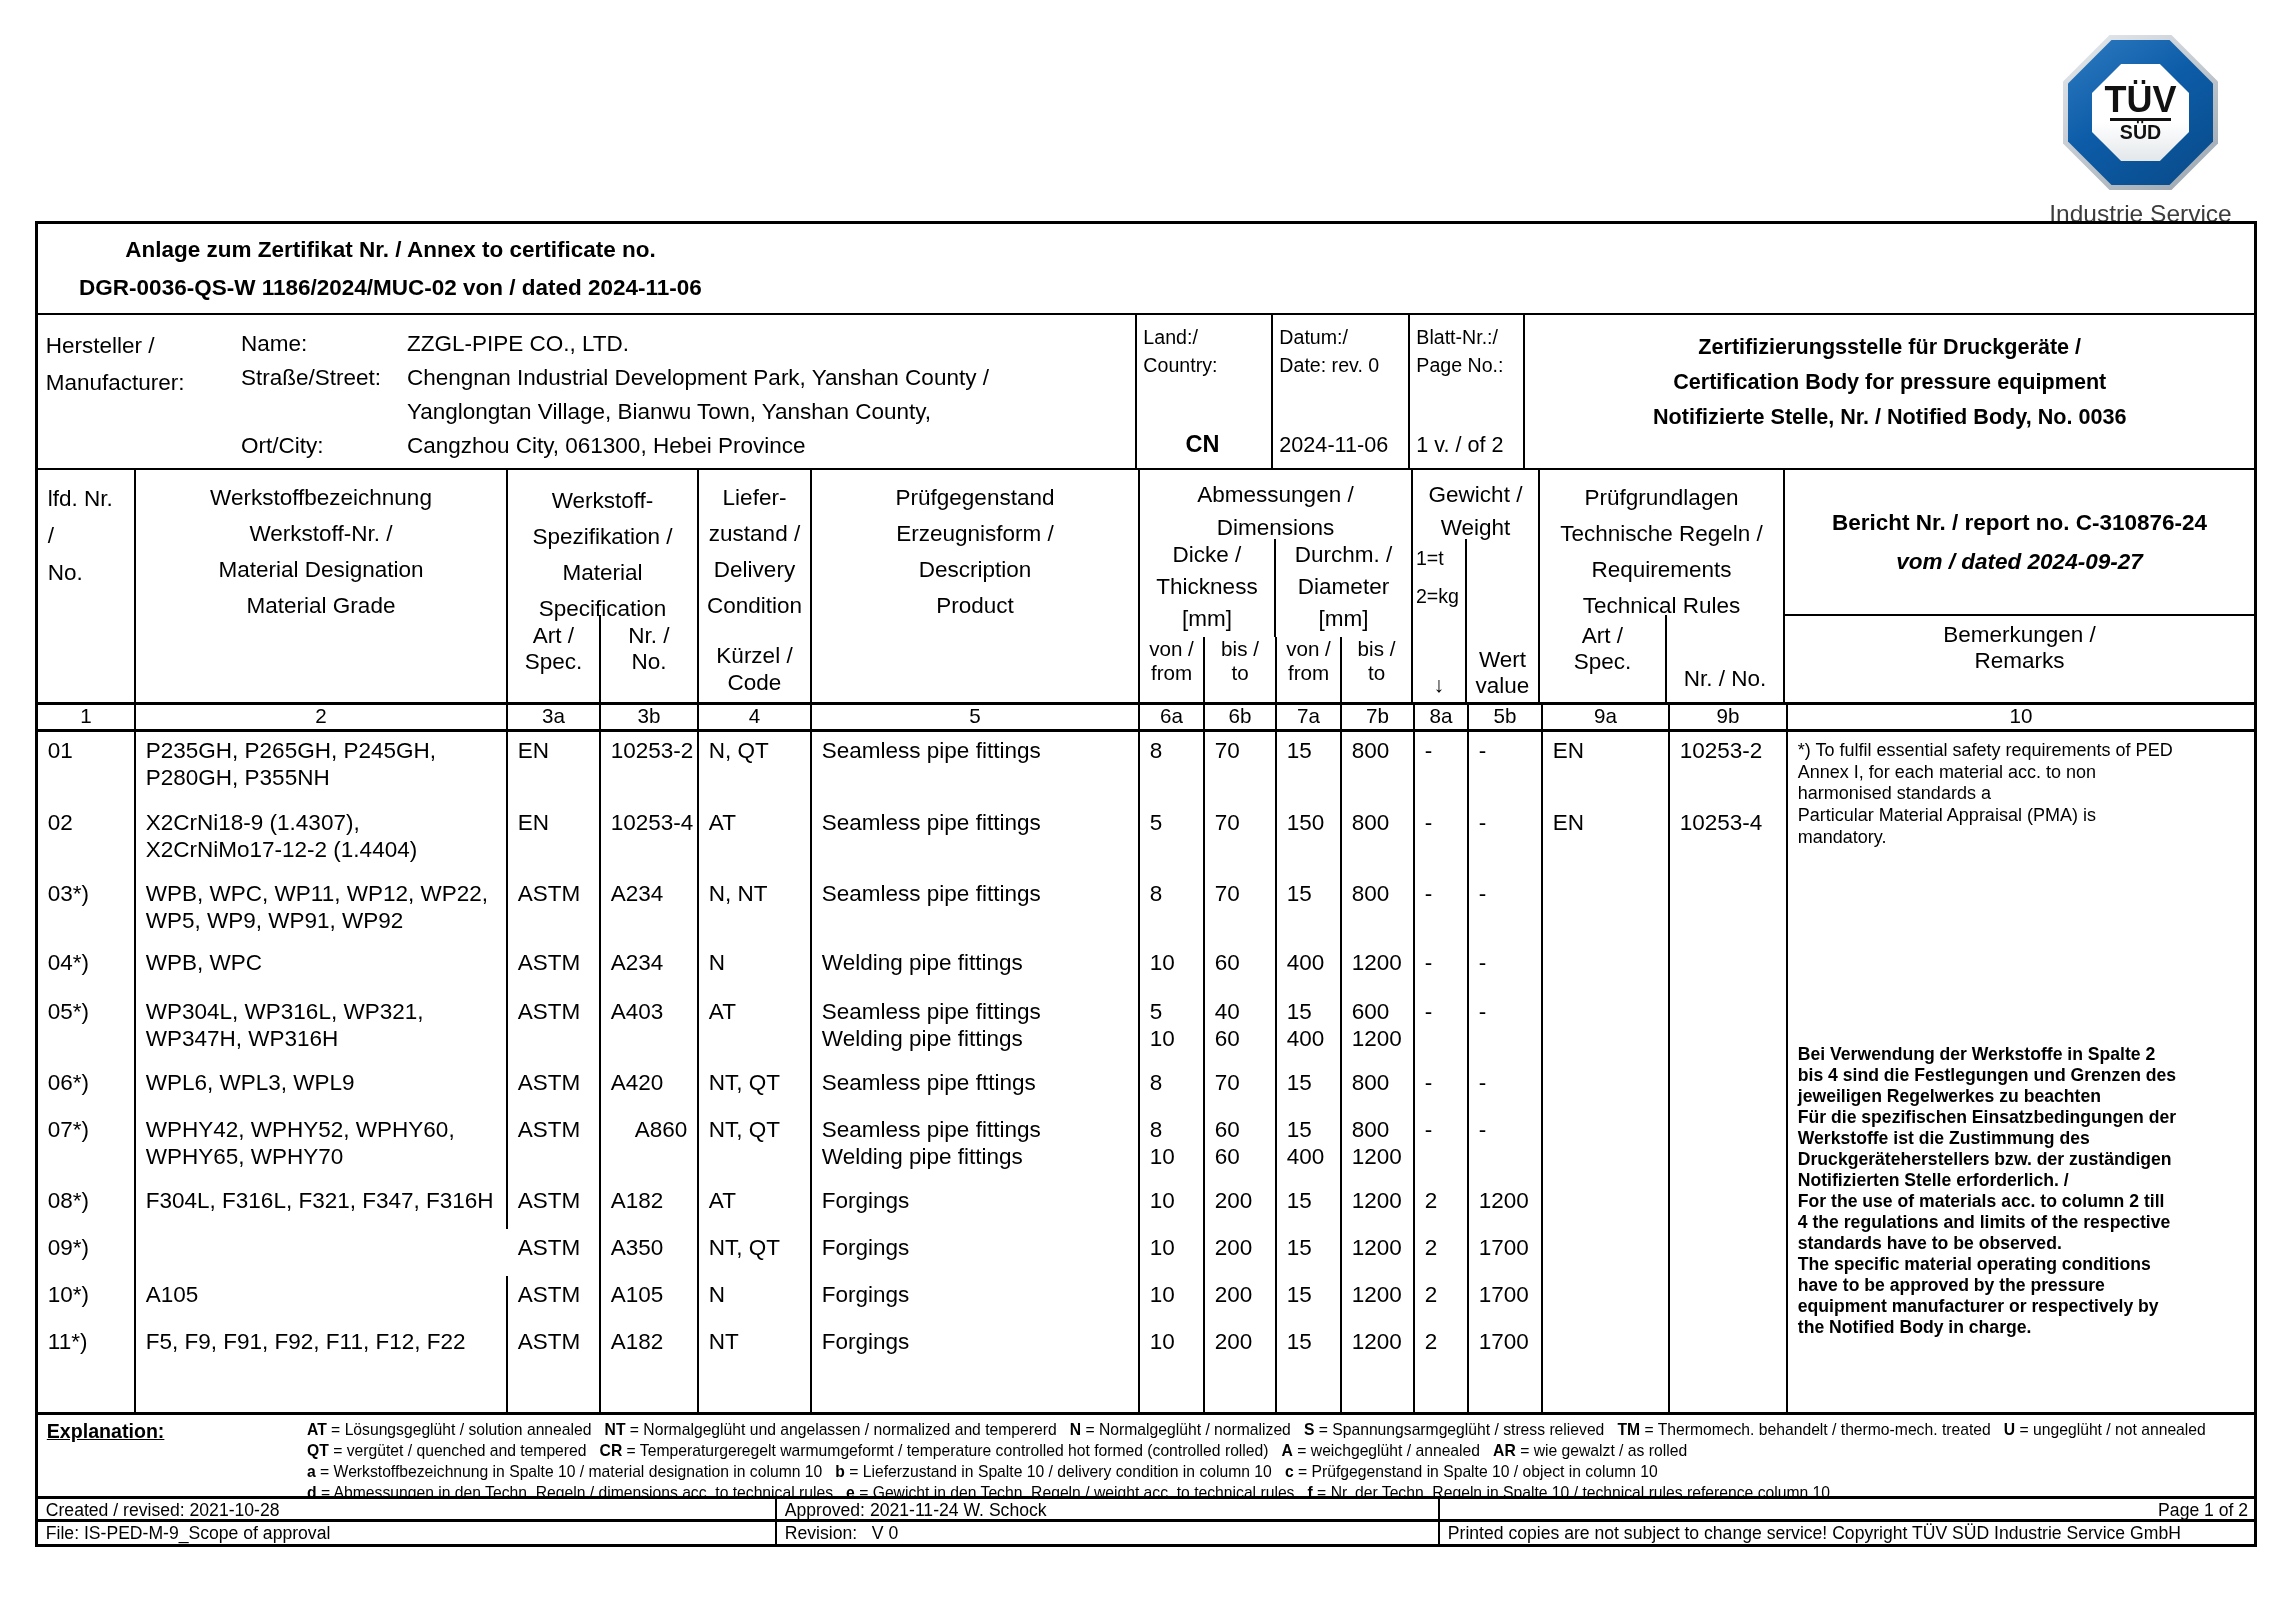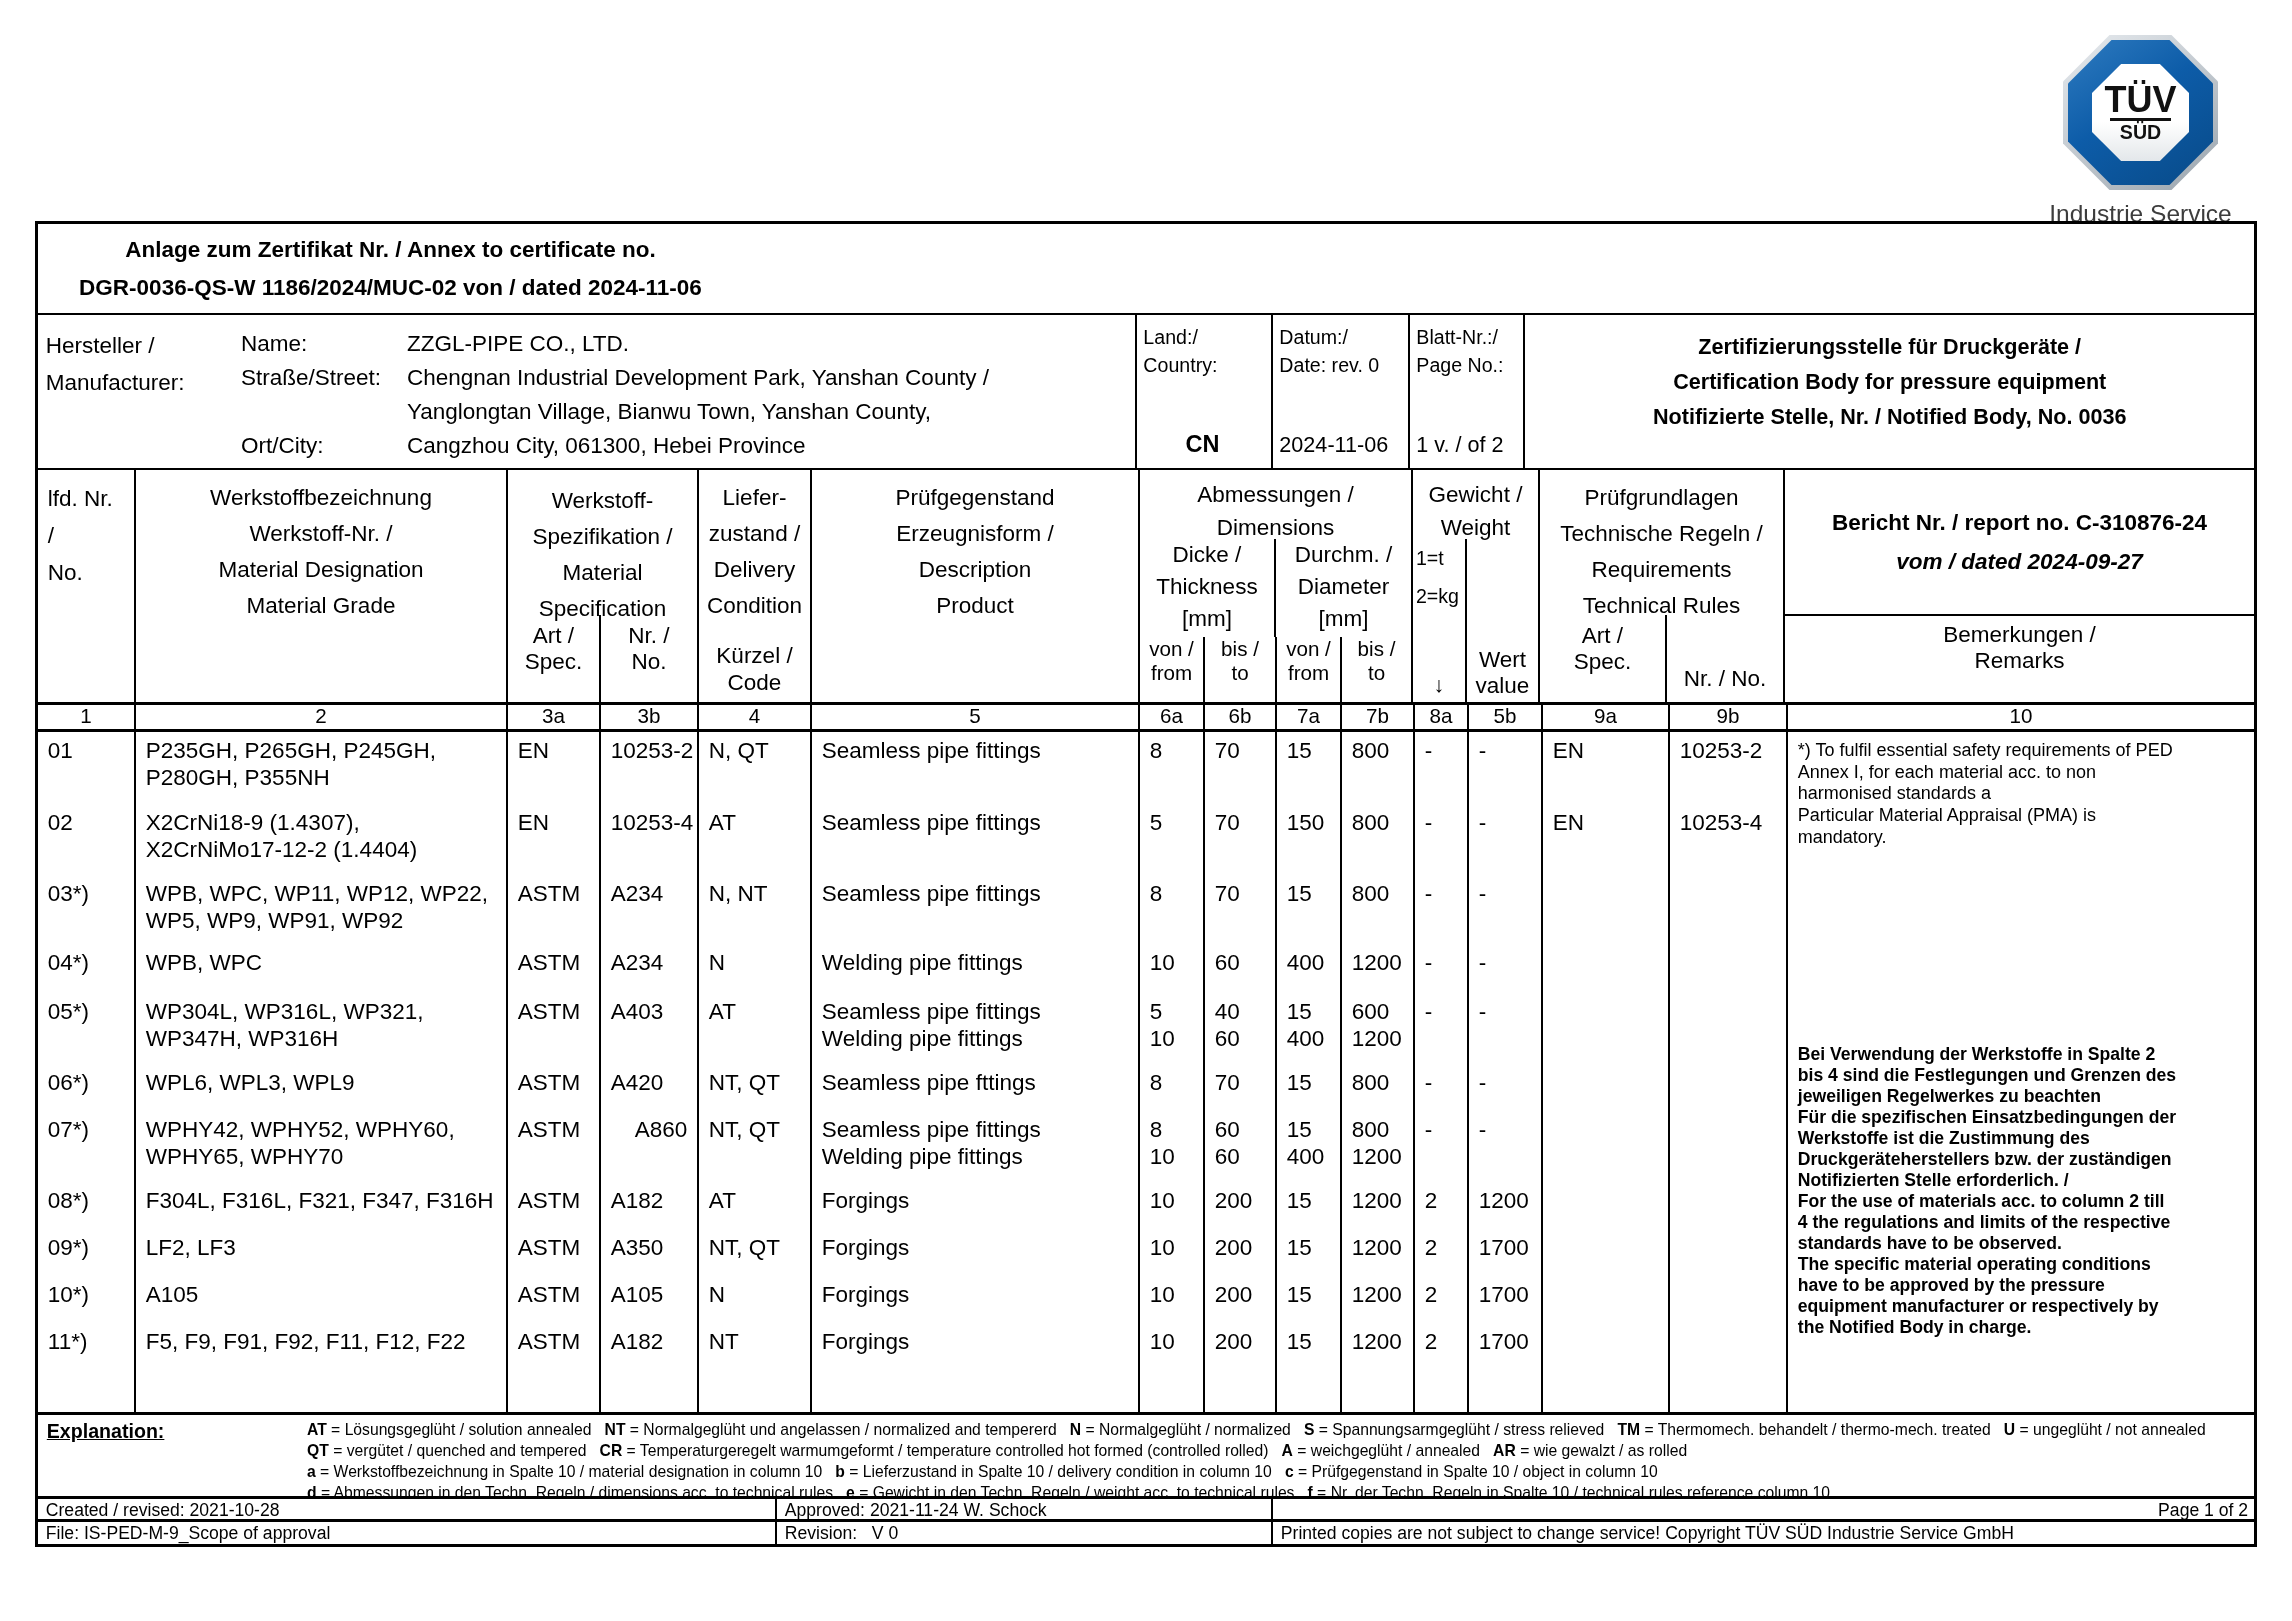--- a/index.html
+++ b/index.html
@@ -98,21 +98,21 @@
   .exp-label { width:269px; padding:5.9px 0 0 8.8px; font-weight:bold; font-size:19.6px; text-decoration:underline; }
   .exp-lines { flex:1; padding-top:4.9px; font-size:15.7px; line-height:21px; }
   .exp-line { white-space:nowrap; overflow:hidden; }
 
   
   .foot-row { display:flex; font-size:17.6px; }
   .foot-a { height:23.5px; border-bottom:3.9px solid #000; }
   .foot-b { height:21.6px; }
   .foot-row > div { padding:1px 0 0 7.8px; border-right:2px solid #000; white-space:pre; overflow:hidden; }
   .fc1 { width:739px; }
-  .fc2 { width:496px; }
+  .fc2 { width:663px; }
   .fc3 { flex:1; border-right:none !important; }
   .fc3.right { text-align:right; padding-right:5.9px; }
 </style>
 </head>
 <body>
 
 <div class="page">
 
   <div class="logo-wrap">
     <div class="oct1">
@@ -416,21 +416,20 @@
         <div class="dcell" style="grid-area: 8 / 6;">Forgings</div>
         <div class="dcell" style="grid-area: 8 / 7;">10</div>
         <div class="dcell" style="grid-area: 8 / 8;">200</div>
         <div class="dcell" style="grid-area: 8 / 9;">15</div>
         <div class="dcell" style="grid-area: 8 / 10;">1200</div>
         <div class="dcell" style="grid-area: 8 / 11;">2</div>
         <div class="dcell" style="grid-area: 8 / 12;">1200</div>
         <div class="dcell" style="grid-area: 8 / 13;"></div>
         <div class="dcell" style="grid-area: 8 / 14;"></div>
         <div class="dcell" style="grid-area: 9 / 1;">09*)</div>
-        <div class="dcell" style="grid-area: 9 / 2;">LF2, LF3</div>
         <div class="dcell" style="grid-area: 9 / 3;">ASTM</div>
         <div class="dcell" style="grid-area: 9 / 4;">A350</div>
         <div class="dcell" style="grid-area: 9 / 5;">NT, QT</div>
         <div class="dcell" style="grid-area: 9 / 6;">Forgings</div>
         <div class="dcell" style="grid-area: 9 / 7;">10</div>
         <div class="dcell" style="grid-area: 9 / 8;">200</div>
         <div class="dcell" style="grid-area: 9 / 9;">15</div>
         <div class="dcell" style="grid-area: 9 / 10;">1200</div>
         <div class="dcell" style="grid-area: 9 / 11;">2</div>
         <div class="dcell" style="grid-area: 9 / 12;">1700</div>

